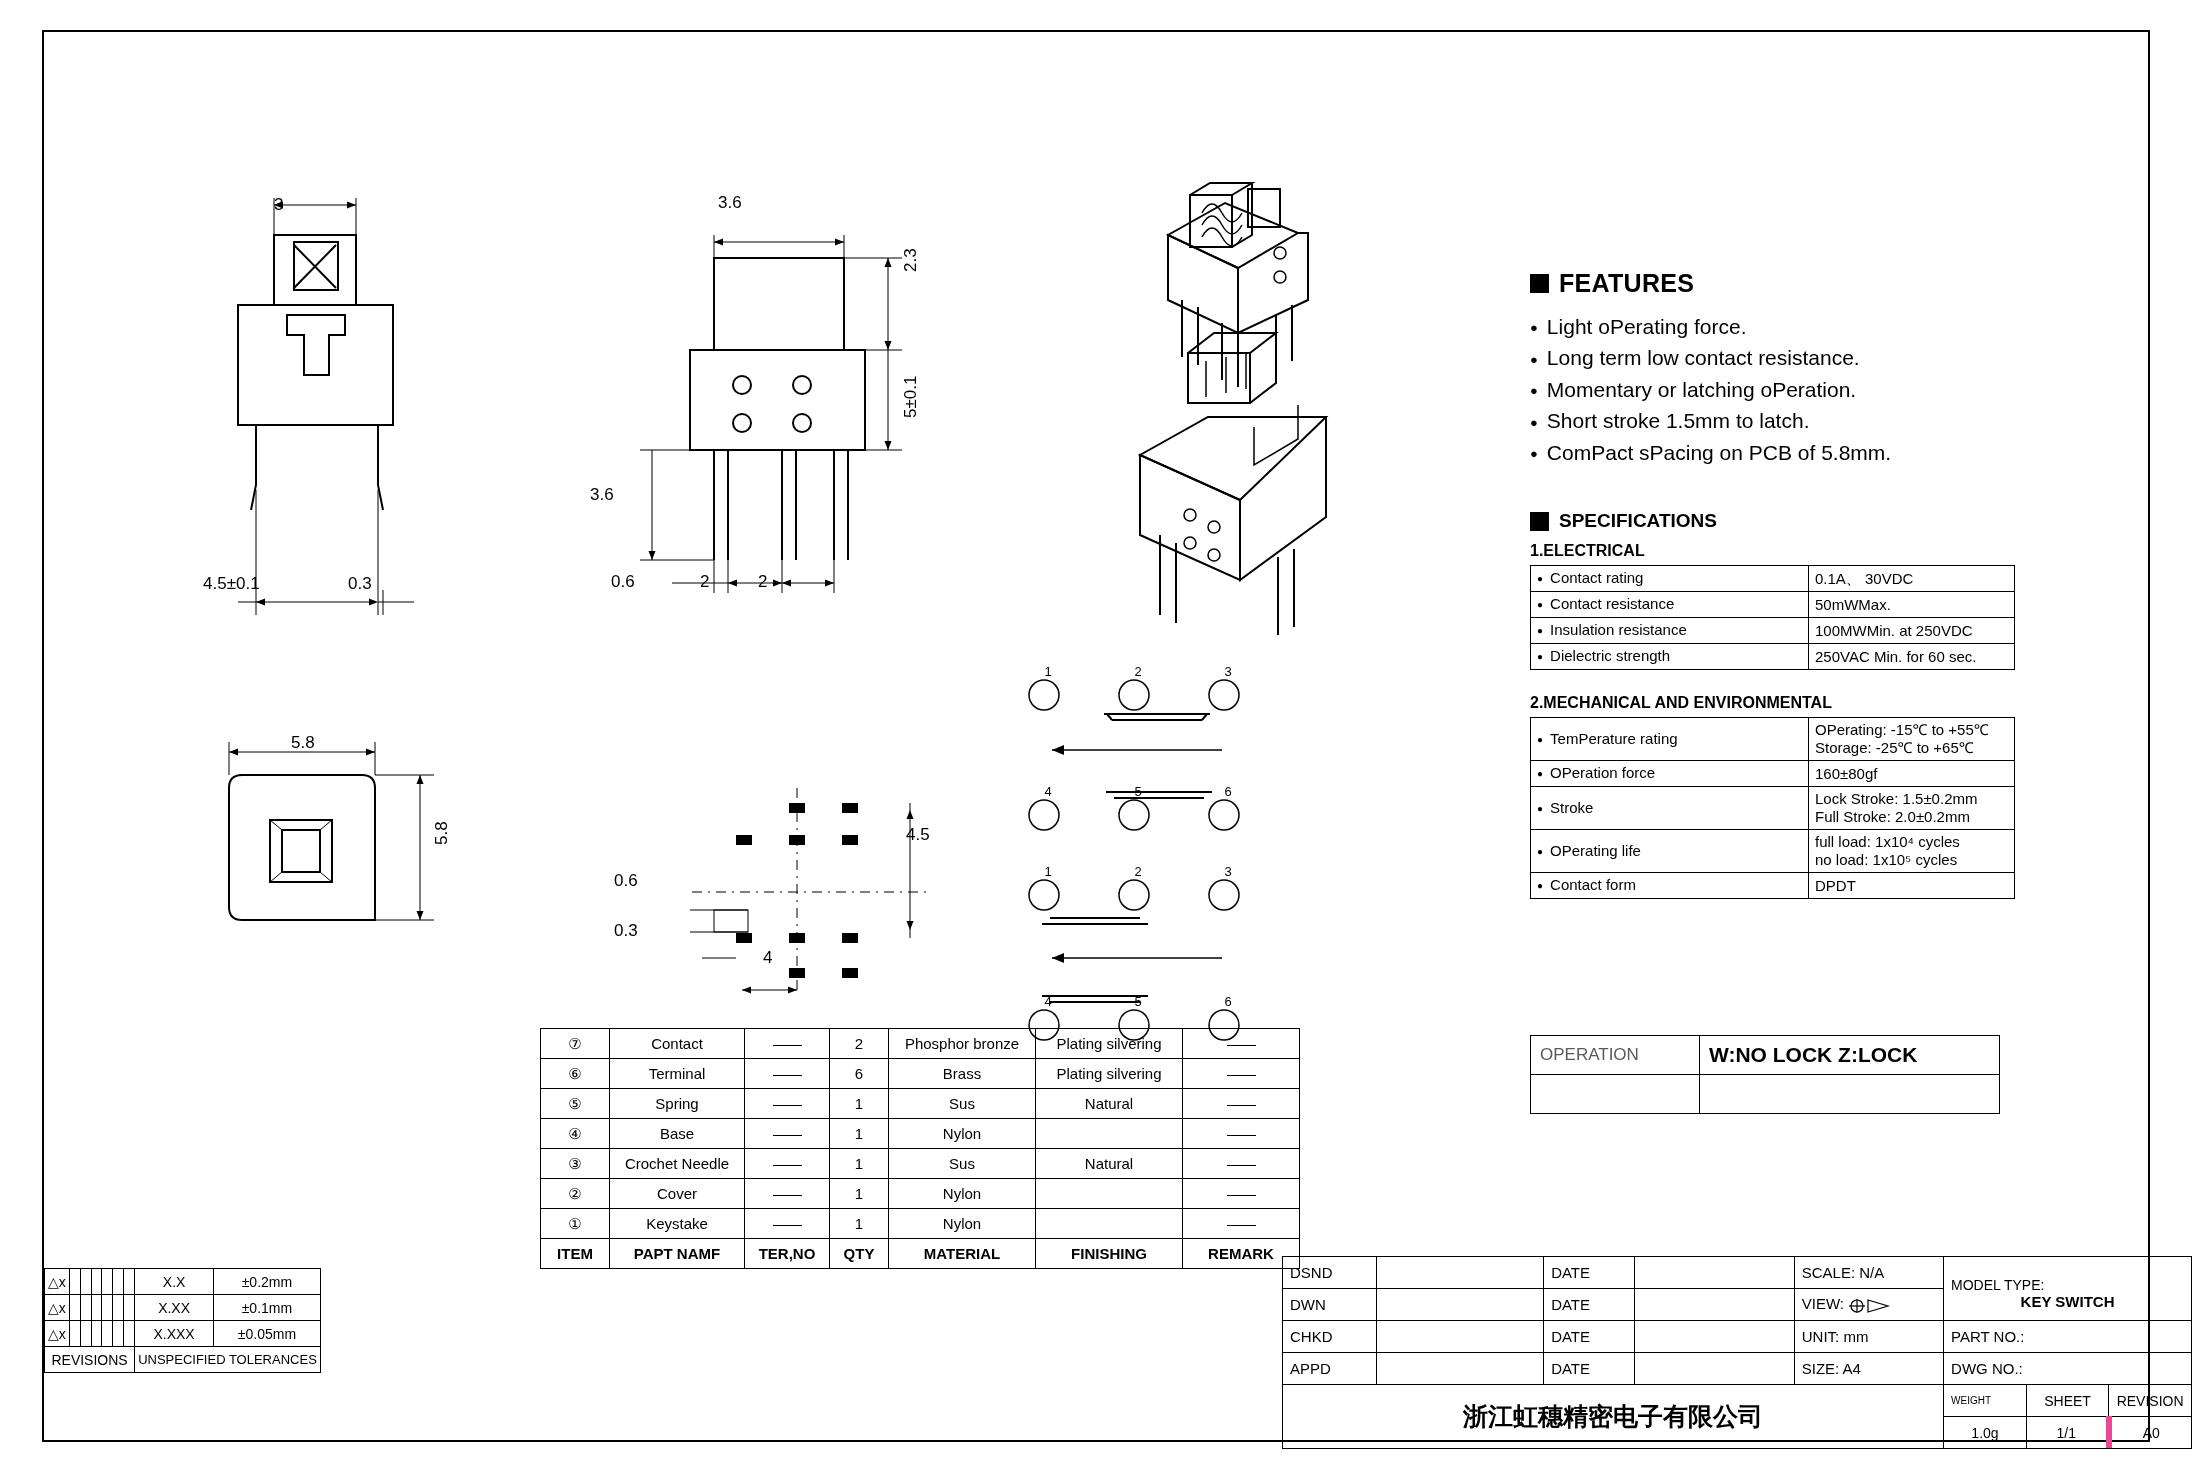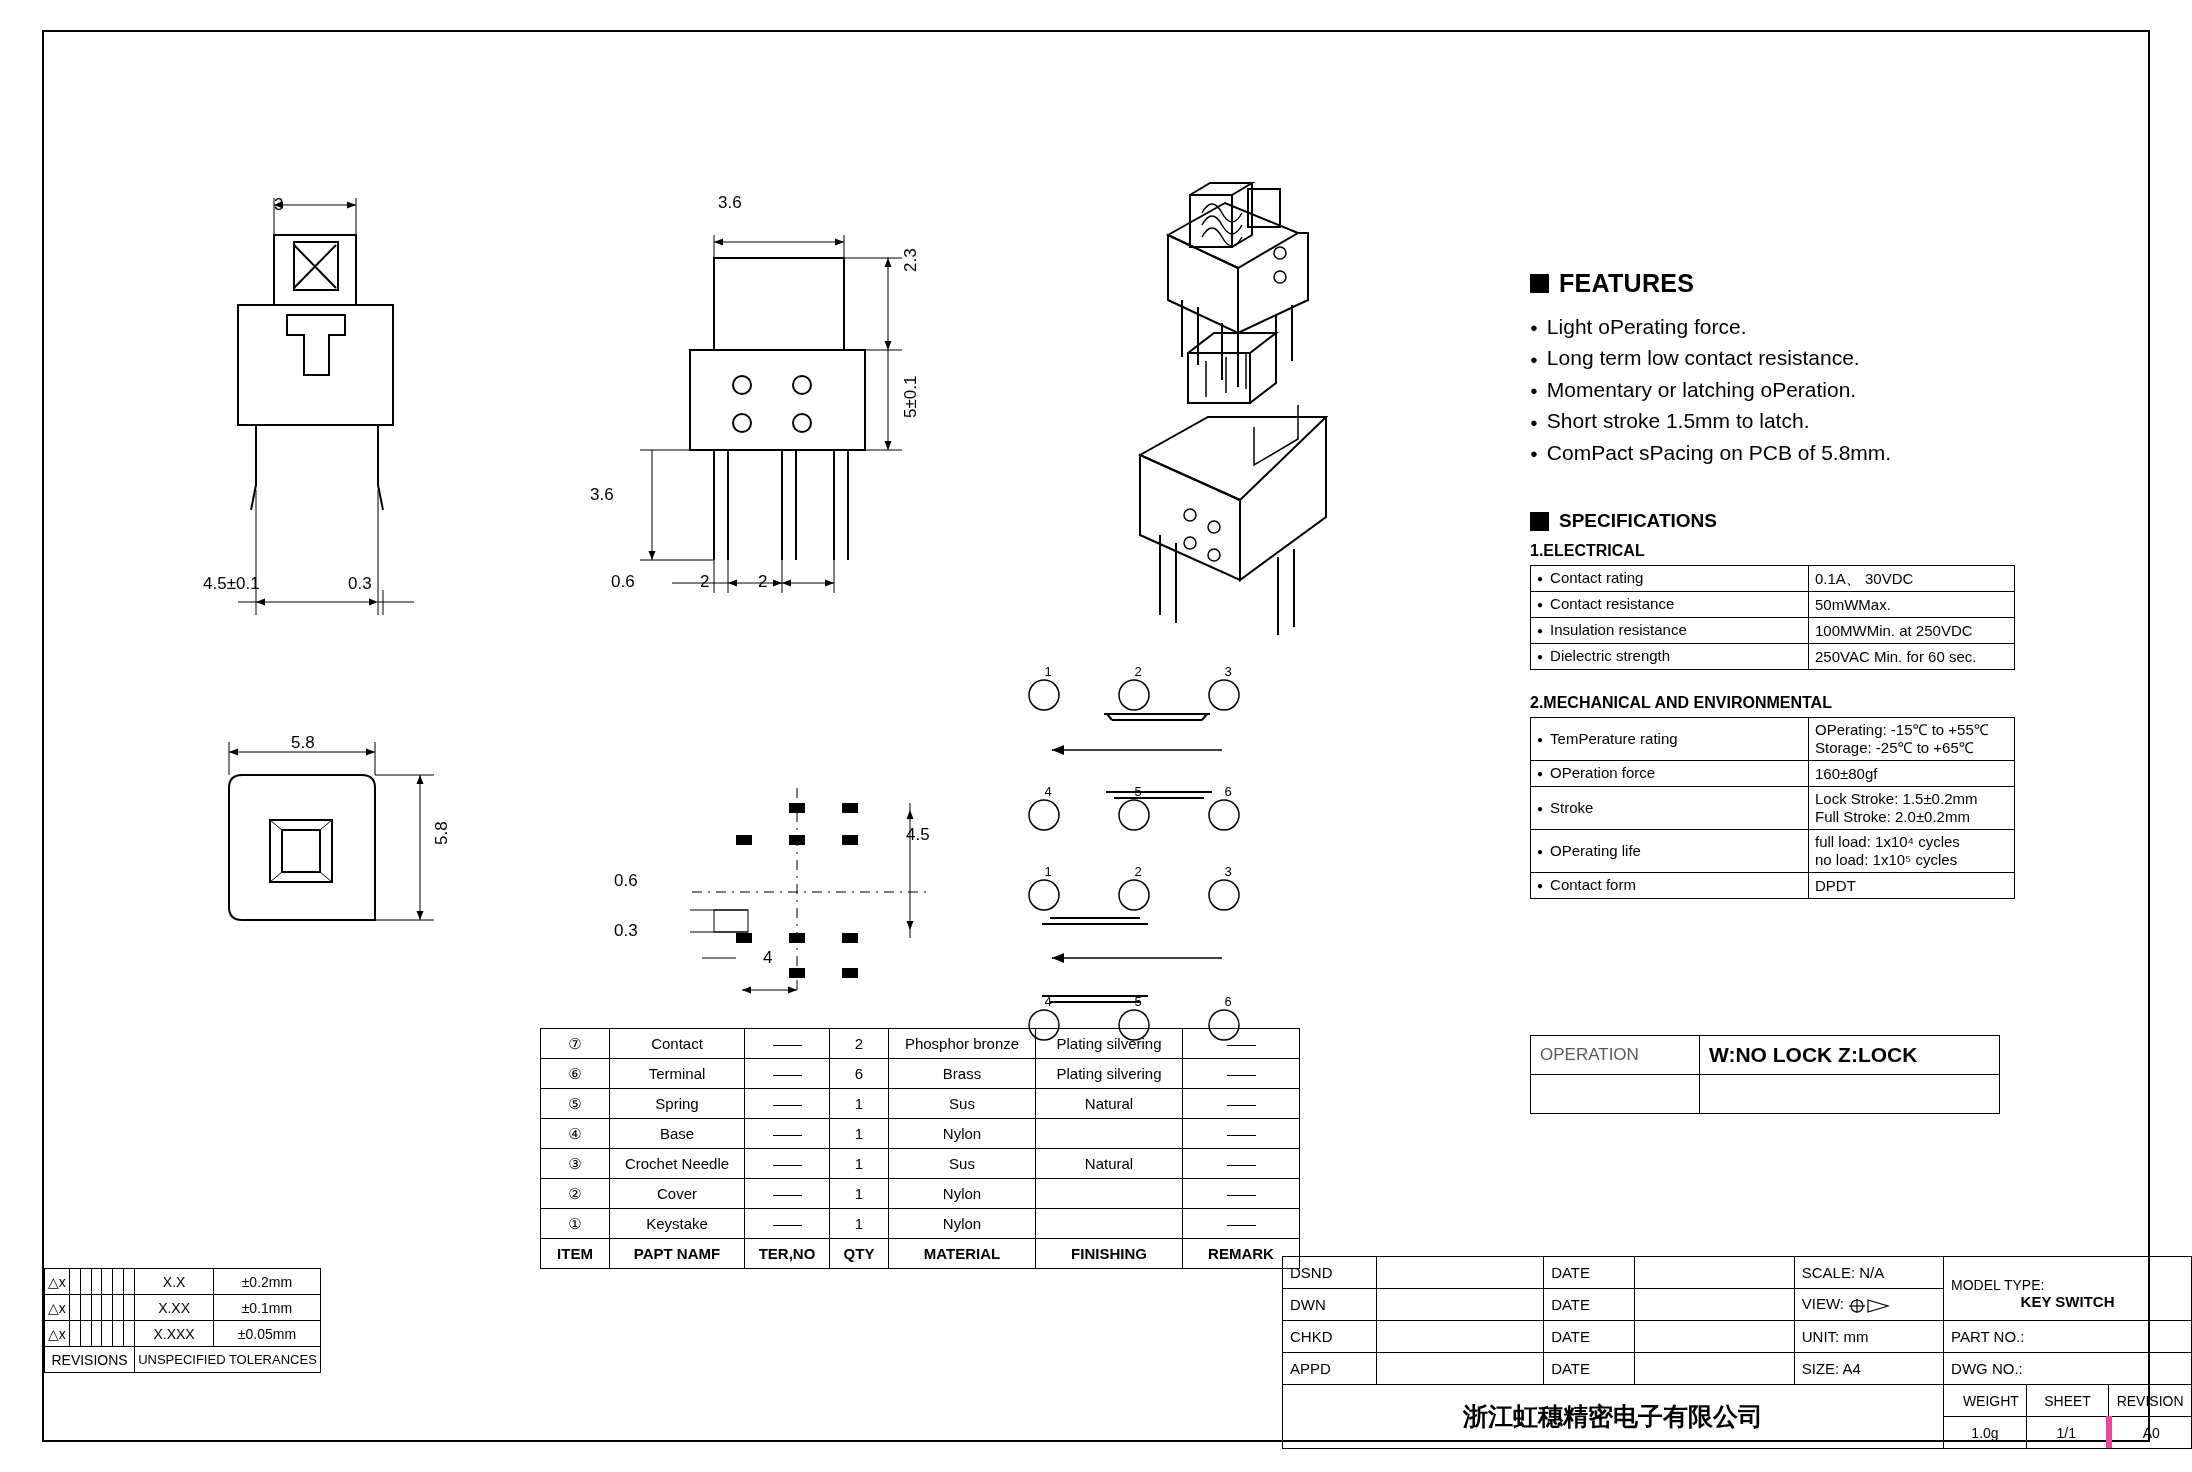--- a/index.html
+++ b/index.html
@@ -549,21 +549,21 @@
         <td>&nbsp;</td>
         <td>SIZE: A4</td>
         <td>DWG NO.:</td>
       </tr>
       <tr>
         <td colspan="5" rowspan="2" class="company">浙江虹穗精密电子有限公司</td>
         <td style="padding:0;">
           <table style="border-collapse:collapse;width:100%;table-layout:fixed;">
             <tbody>
                   <tr>
-              <td style="border:none;border-right:1px solid #000;border-bottom:1px solid #000;text-align:right;font-size:14px;height:28px;">WEIGHT</td>
+              <td style="border:none;border-right:1px solid #000;border-bottom:1px solid #000;text-align:left;font-size:10px;height:28px;">WEIGHT</td>
               <td style="border:none;border-right:1px solid #000;border-bottom:1px solid #000;text-align:center;font-size:14px;">SHEET</td>
               <td style="border:none;border-bottom:1px solid #000;text-align:center;font-size:14px;">REVISION</td>
             </tr>
             <tr>
               <td style="border:none;border-right:1px solid #000;text-align:center;font-size:14px;height:28px;">1.0g</td>
               <td style="border:none;border-right:6px solid #ec4899;text-align:center;font-size:14px;">1/1</td>
               <td style="border:none;text-align:center;font-size:14px;">A0</td>
             </tr>
           </tbody>
               </table>

